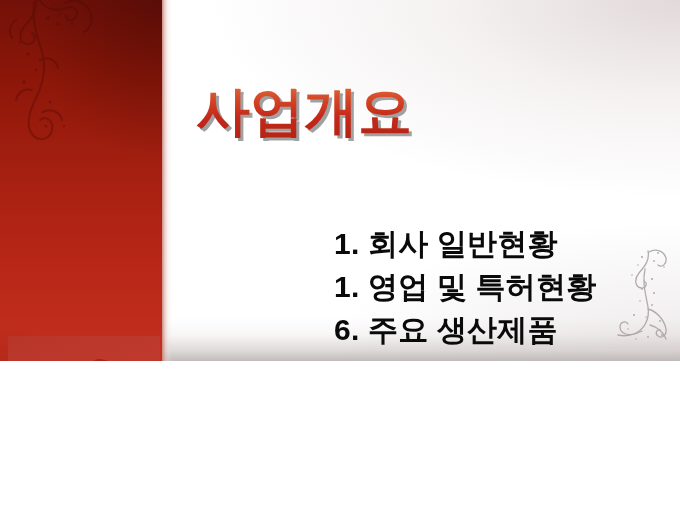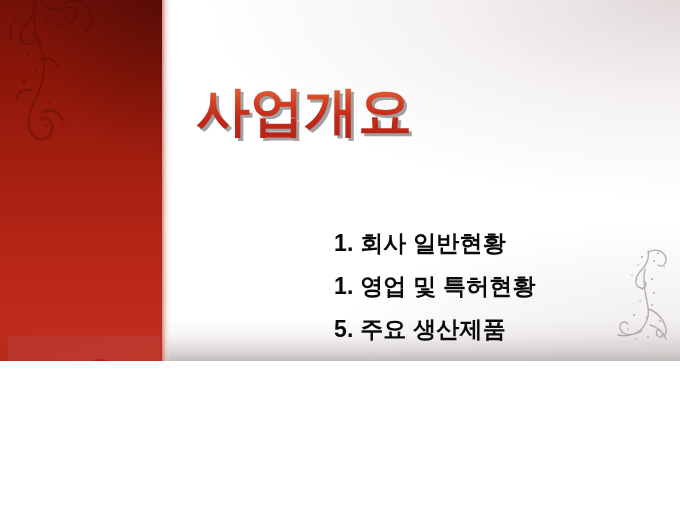--- a/index.html
+++ b/index.html
@@ -107,21 +107,21 @@
   }
 
   
   .agenda {
     position: absolute;
     left: 334px;
     top: 222px;
     width: 320px;
   }
   .agenda-item {
-    font-size: 23px;
+    font-size: 30px;
     font-weight: bold;
     color: #0a0a0a;
     line-height: 43px;
     white-space: nowrap;
     letter-spacing: 0.2px;
   }
 </style>
 </head>
 <body>
 
@@ -238,21 +238,21 @@
 
     <rect x="0" y="0" width="152" height="150" fill="none"></rect>
     <rect x="0" y="130" width="152" height="20" fill="#7e1b12" opacity="0.35"></rect>
   </svg>
 
   <div class="title">사업개요</div>
 
   <div class="agenda">
     <div class="agenda-item">1. 회사 일반현황</div>
     <div class="agenda-item">1. 영업 및 특허현황</div>
-    <div class="agenda-item">5. 주요 생산제품</div>
+    <div class="agenda-item">6. 주요 생산제품</div>
   </div>
 
   <svg class="flourish-br" viewBox="0 0 62 100" aria-hidden="true">
     <g fill="none" stroke="#a79da4" stroke-width="1.3" stroke-linecap="round">
       <path d="M36,6 C38,16 32,22 27,28 C22,34 23,42 29,43 C34,44 36,38 32,36"></path>
       <path d="M37,7 C44,3 52,6 54,13 C55,19 50,23 46,20"></path>
       <path d="M33,24 C30,38 34,50 36,62 C38,74 32,84 24,88 C16,92 8,88 8,82 C8,77 14,75 16,79"></path>
       <path d="M36,64 C44,66 52,74 54,84 C55,90 50,94 46,91 C43,89 44,84 48,85"></path>
       <path d="M30,86 C22,90 14,92 6,90"></path>
       <path d="M38,80 C46,82 52,88 54,94"></path>

